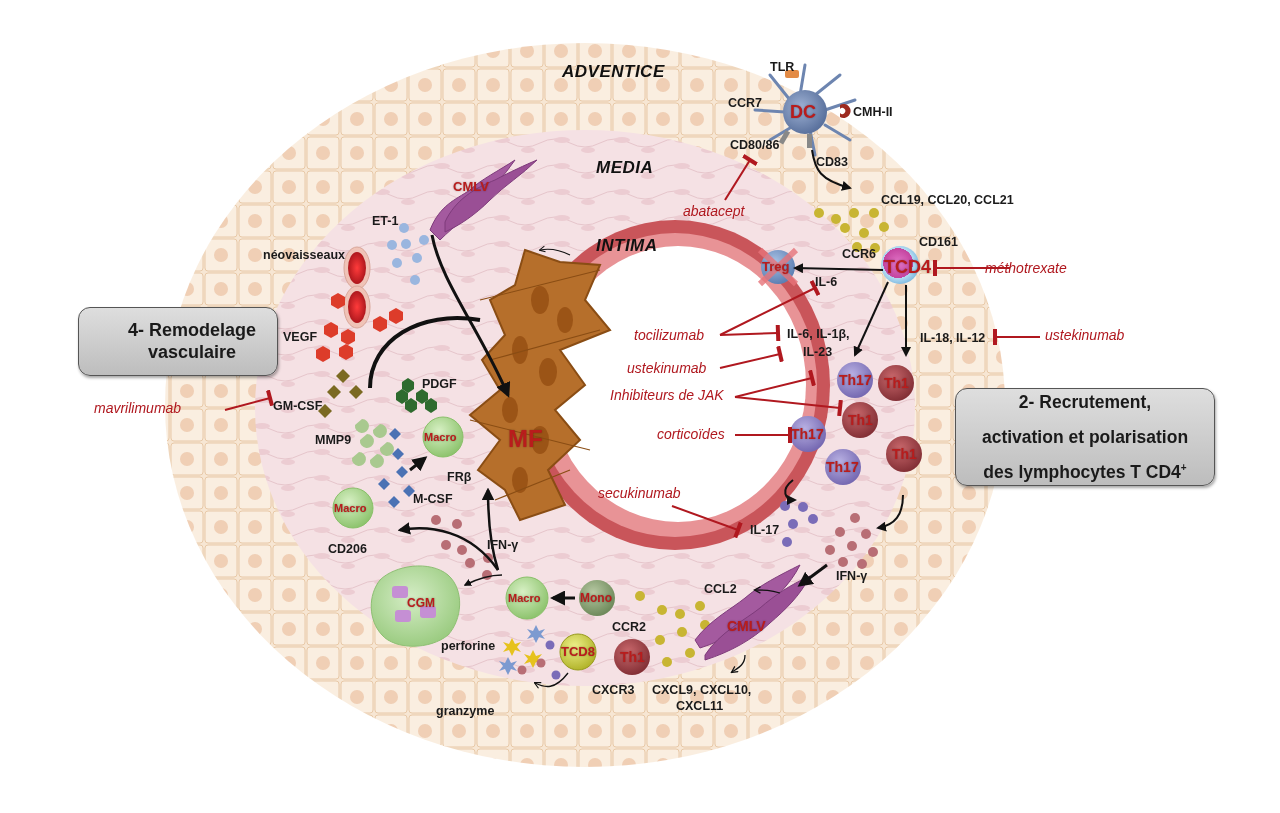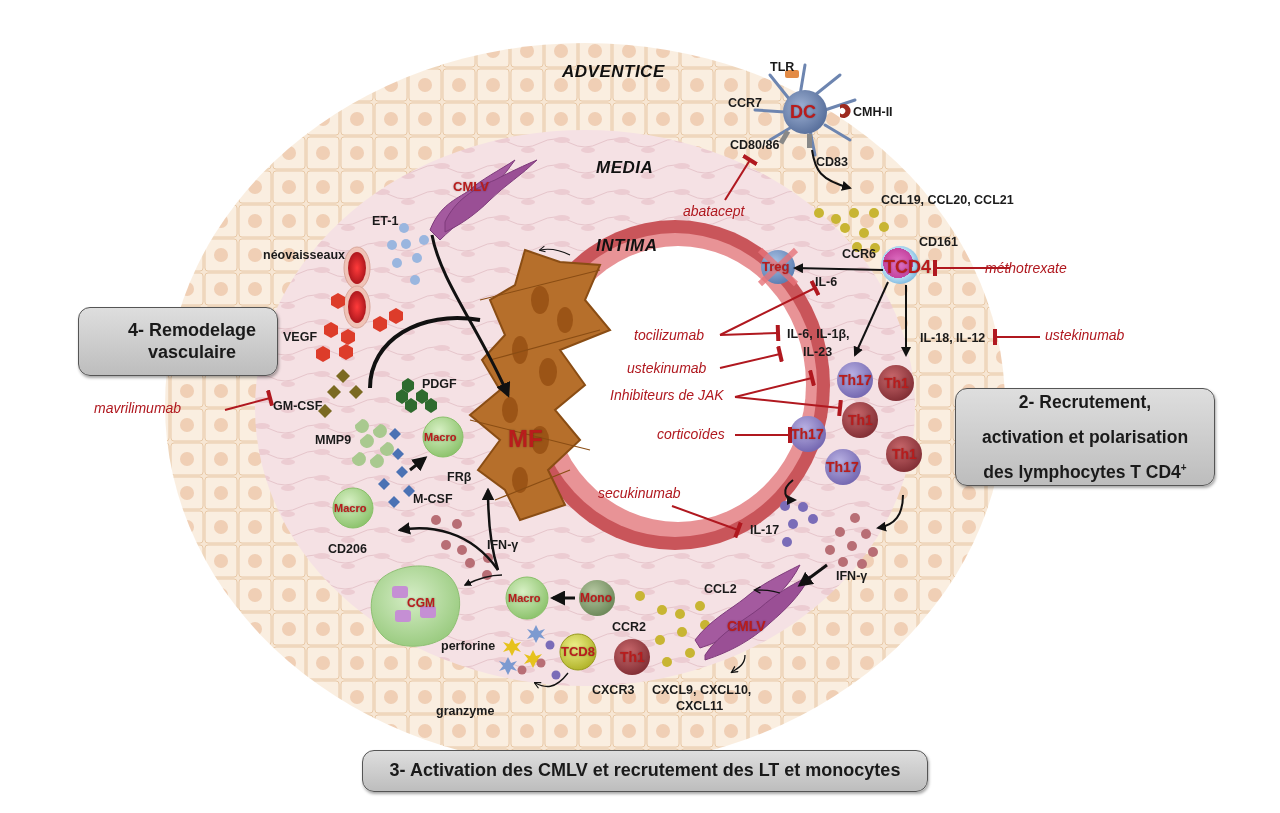--- a/index.html
+++ b/index.html
@@ -333,23 +333,20 @@
       <path d="M735 435 L790 435" marker-end="url(#tbar)"></path>
       <path d="M672 506 L738 530" marker-end="url(#tbar)"></path>
       <path d="M225 410 L270 398" marker-end="url(#tbar)"></path>
     </g>
   </svg>
 
   <div class="stepbox" style="left:955px;top:388px;width:258px;height:96px;font-size:17.5px;flex-direction:column;gap:14px;">
     <span>2- Recrutement,</span>
     <span>activation et polarisation</span>
     <span><span>des lymphocytes T CD4</span><sup style="font-size:10px">+</sup></span>
-  </div>
-  <div class="stepbox" style="left:362px;top:750px;width:564px;height:40px;font-size:18px;">
-    <span>3- Activation des CMLV et recrutement des LT et monocytes</span>
   </div>
   <div class="stepbox" style="left:78px;top:307px;width:170px;height:67px;font-size:18px;flex-direction:column;padding-left:28px;">
     <span>4- Remodelage</span>
     <span>vasculaire</span>
   </div>
 
   <div class="layer" style="left:562px;top:62px;">ADVENTICE</div>
   <div class="layer" style="left:596px;top:158px;">MEDIA</div>
   <div class="layer" style="left:596px;top:236px;">INTIMA</div>
 

